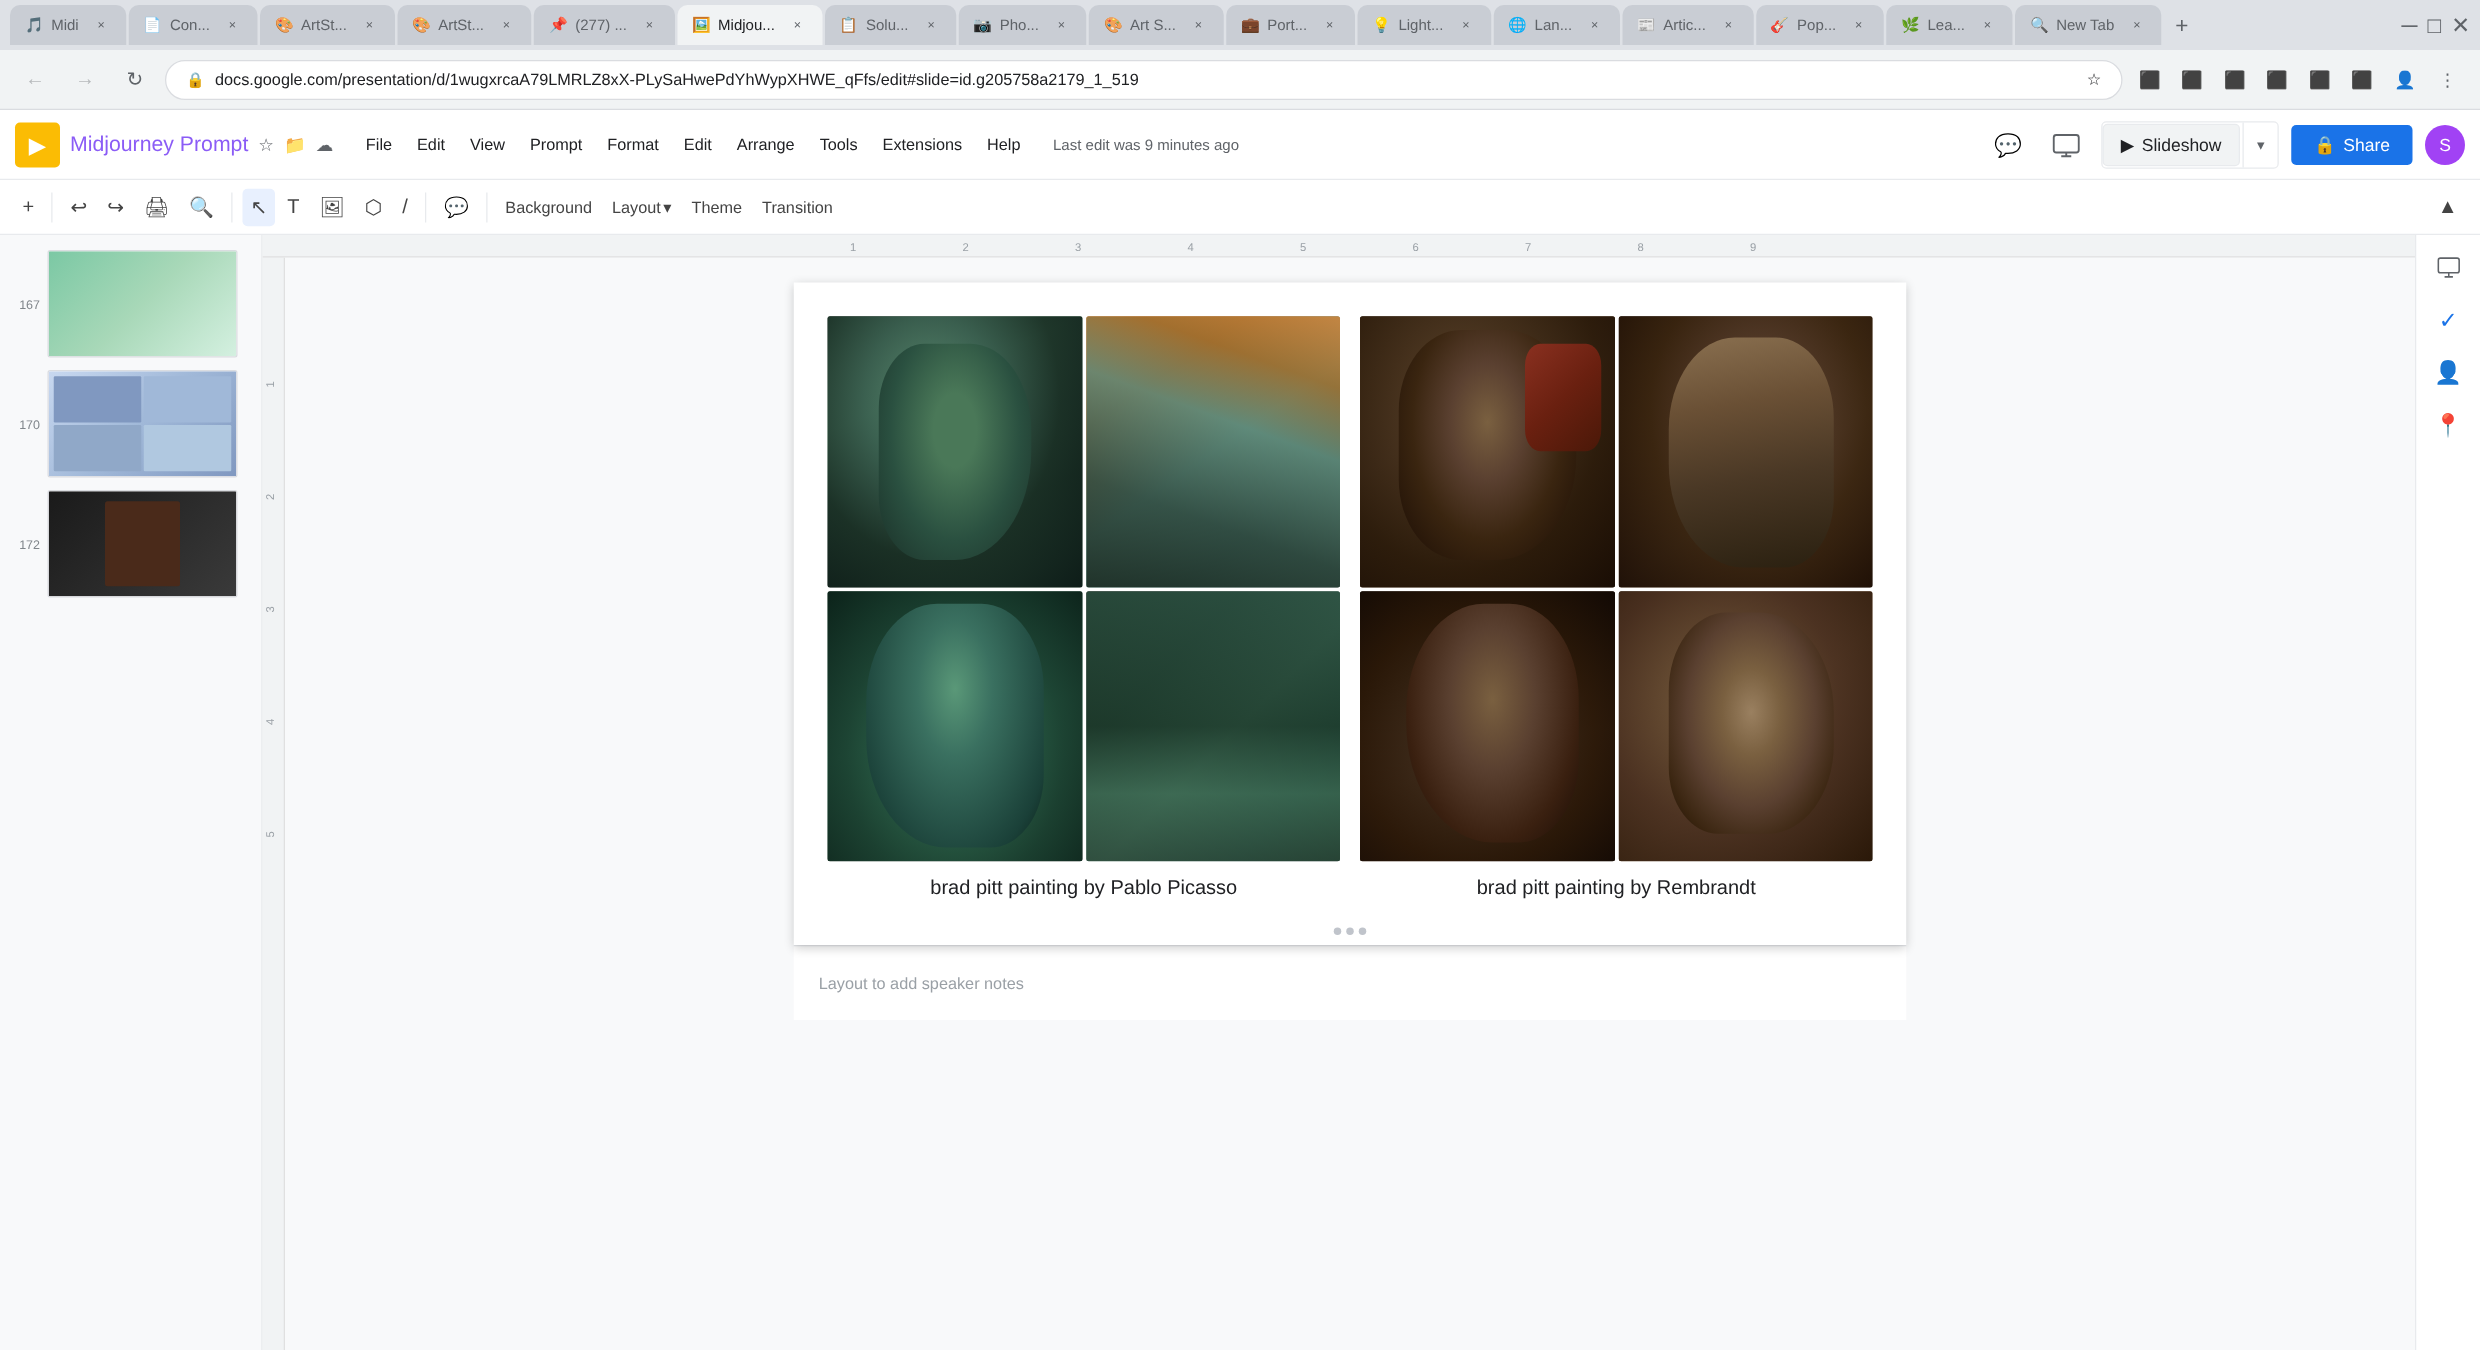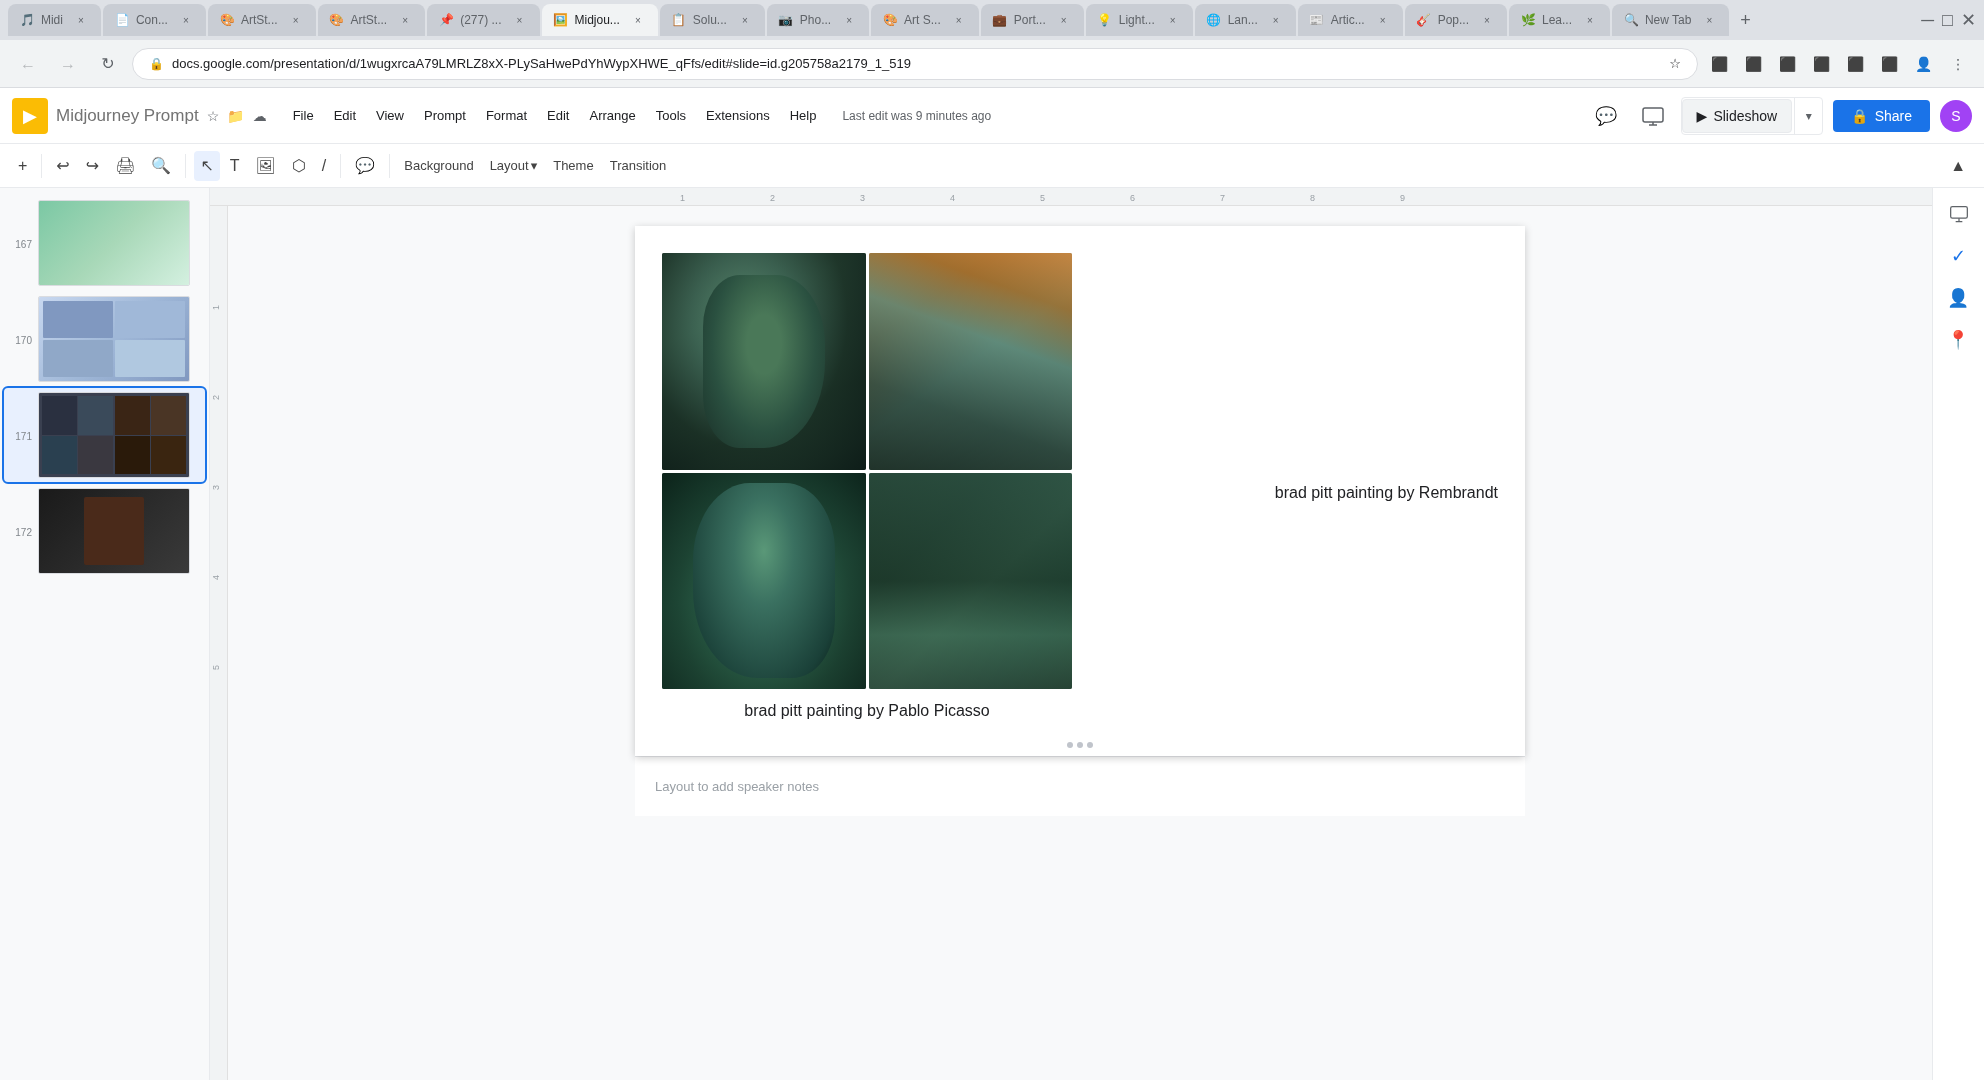--- a/index.html
+++ b/index.html
@@ -21,21 +21,21 @@
     .url-bar { flex: 1; height: 32px; background: #fff; border-radius: 16px; display: flex; align-items: center; padding: 0 16px; font-size: 13px; color: #202124; border: 1px solid #dadce0; gap: 8px; }
     .url-lock { color: #5f6368; font-size: 12px; }
     .url-text { flex: 1; overflow: hidden; text-overflow: ellipsis; white-space: nowrap; }
     .address-bar-right { display: flex; align-items: center; gap: 6px; }
     .addr-icon { width: 28px; height: 28px; border-radius: 50%; display: flex; align-items: center; justify-content: center; font-size: 14px; color: #5f6368; cursor: pointer; }
 
     
     .app-header { display: flex; align-items: center; height: 56px; background: #fff; padding: 0 12px; border-bottom: 1px solid #e8eaed; gap: 8px; }
     .app-logo { width: 36px; height: 36px; background: #fbbc04; border-radius: 4px; display: flex; align-items: center; justify-content: center; font-size: 20px; flex-shrink: 0; }
     .app-title-area { display: flex; flex-direction: column; }
-    .app-title { font-size: 17px; color: #737373; font-weight: 400; }
+    .app-title { font-size: 17px; color: #8b5cf6; font-weight: 400; }
     .title-icon { font-size: 14px; color: #5f6368; cursor: pointer; }
     .menu-bar { display: flex; align-items: center; gap: 0px; margin-left: 8px; }
     .menu-item { padding: 6px 10px; font-size: 13px; color: #202124; cursor: pointer; border-radius: 4px; }
     .last-edit { font-size: 12px; color: #5f6368; margin-left: 8px; }
     .header-right { margin-left: auto; display: flex; align-items: center; gap: 10px; }
     .header-icon-btn { width: 36px; height: 36px; border-radius: 50%; display: flex; align-items: center; justify-content: center; font-size: 18px; color: #5f6368; cursor: pointer; }
     .slideshow-btn { display: flex; align-items: center; gap: 6px; background: #f1f3f4; border-radius: 4px; padding: 8px 14px; font-size: 14px; color: #202124; cursor: pointer; border: 1px solid #e8eaed; }
     .slideshow-dropdown { width: 28px; height: 36px; display: flex; align-items: center; justify-content: center; font-size: 12px; color: #5f6368; cursor: pointer; border-left: 1px solid #e8eaed; margin-left: 2px; }
     .share-btn { background: #1a73e8; color: #fff; border-radius: 4px; padding: 8px 18px; font-size: 14px; font-weight: 500; cursor: pointer; display: flex; align-items: center; gap: 6px; }
     .avatar { width: 32px; height: 32px; border-radius: 50%; background: #a142f4; display: flex; align-items: center; justify-content: center; color: #fff; font-size: 14px; font-weight: 500; }
@@ -300,39 +300,20 @@
       <div class="slide-img">
         <div class="slide-img-inner thumb-170" style="display:grid; grid-template-columns:1fr 1fr; gap:2px; padding:4px;">
           <div style="background:#8098c0; border-radius:1px;"></div>
           <div style="background:#a0b8d8; border-radius:1px;"></div>
           <div style="background:#90a8c8; border-radius:1px;"></div>
           <div style="background:#b0c8e0; border-radius:1px;"></div>
         </div>
       </div>
     </div>
 
-    <div class="slide-thumb active">
-      <span class="slide-num">171</span>
-      <div class="slide-img">
-        <div class="slide-img-inner" style="display:flex; gap:2px; padding:3px; background:#3a4050;">
-          <div style="display:grid; grid-template-columns:1fr 1fr; grid-template-rows:1fr 1fr; gap:1px; flex:1;">
-            <div style="background:#2a3040;"></div>
-            <div style="background:#3a4a5a;"></div>
-            <div style="background:#2a4050;"></div>
-            <div style="background:#3a3840;"></div>
-          </div>
-          <div style="display:grid; grid-template-columns:1fr 1fr; grid-template-rows:1fr 1fr; gap:1px; flex:1;">
-            <div style="background:#3a2515;"></div>
-            <div style="background:#4a3525;"></div>
-            <div style="background:#2a1a0a;"></div>
-            <div style="background:#3a2510;"></div>
-          </div>
-        </div>
-      </div>
-    </div>
 
     <div class="slide-thumb">
       <span class="slide-num">172</span>
       <div class="slide-img">
         <div class="slide-img-inner thumb-172" style="display:flex; align-items:center; justify-content:center;">
           <div style="width:40%; height:80%; background:#4a2a1a; border-radius:2px;"></div>
         </div>
       </div>
     </div>
   </div>
@@ -387,21 +368,21 @@
                   </div>
                   <div class="grid-cell" style="background:linear-gradient(135deg, #1e2820 0%, #2a4038 30%, #4a7060 55%, #2a5048 80%, #1a3028 100%); position:relative; overflow:hidden;">
                     <div style="position:absolute; inset:0; background:linear-gradient(180deg, #2a5040 0%, #1a3828 50%, #3a6850 75%, #2a4838 100%); opacity:0.8;"></div>
                   </div>
                 </div>
                 <div style="height:40px; display:flex; align-items:center;">
                   <span class="slide-caption" style="cursor:text;">brad pitt painting by Pablo Picasso</span>
                 </div>
               </div>
 
-              <div style="display:flex; flex-direction:row; align-items:center; flex:1;">
+              <div style="display:flex; flex-direction:column; align-items:center; flex:1;">
                 <div style="display:grid; grid-template-columns:1fr 1fr; grid-template-rows:1fr 1fr; gap:3px; width:100%; flex:1;">
 
                   <div class="grid-cell" style="background:linear-gradient(155deg, #2a1a0a 0%, #3a2510 20%, #5a4030 40%, #4a3520 60%, #3a2510 80%, #2a1a0a 100%); position:relative; overflow:hidden;">
                     <div style="position:absolute; inset:0; background:radial-gradient(ellipse at 40% 30%, #6a5030 0%, #4a3520 25%, #2a1a0a 65%, #180c04 100%); opacity:0.9;"></div>
                     <div style="position:absolute; top:5%; left:15%; width:70%; height:85%; background:radial-gradient(ellipse at 50% 40%, #7a6040 0%, #5a4030 30%, #3a2510 60%, #1a0c04 100%); border-radius:35% 40% 45% 35%;"></div>
                     <div style="position:absolute; top:10%; right:5%; width:30%; height:40%; background:linear-gradient(135deg, #8a3020 0%, #6a2010 50%, #4a1808 100%); border-radius:20%;"></div>
                   </div>
                   <div class="grid-cell" style="background:linear-gradient(145deg, #1a0c04 0%, #3a2510 30%, #5a4530 60%, #3a2818 85%, #1a0c04 100%); position:relative; overflow:hidden;">
                     <div style="position:absolute; inset:0; background:radial-gradient(ellipse at 55% 35%, #7a6040 0%, #5a4030 20%, #3a2510 55%, #1a0c04 100%); opacity:0.9;"></div>
                     <div style="position:absolute; top:8%; left:20%; width:65%; height:85%; background:linear-gradient(170deg, #8a7050 0%, #6a5035 30%, #4a3825 60%, #2a2010 100%); border-radius:40% 35% 30% 45%;"></div>

